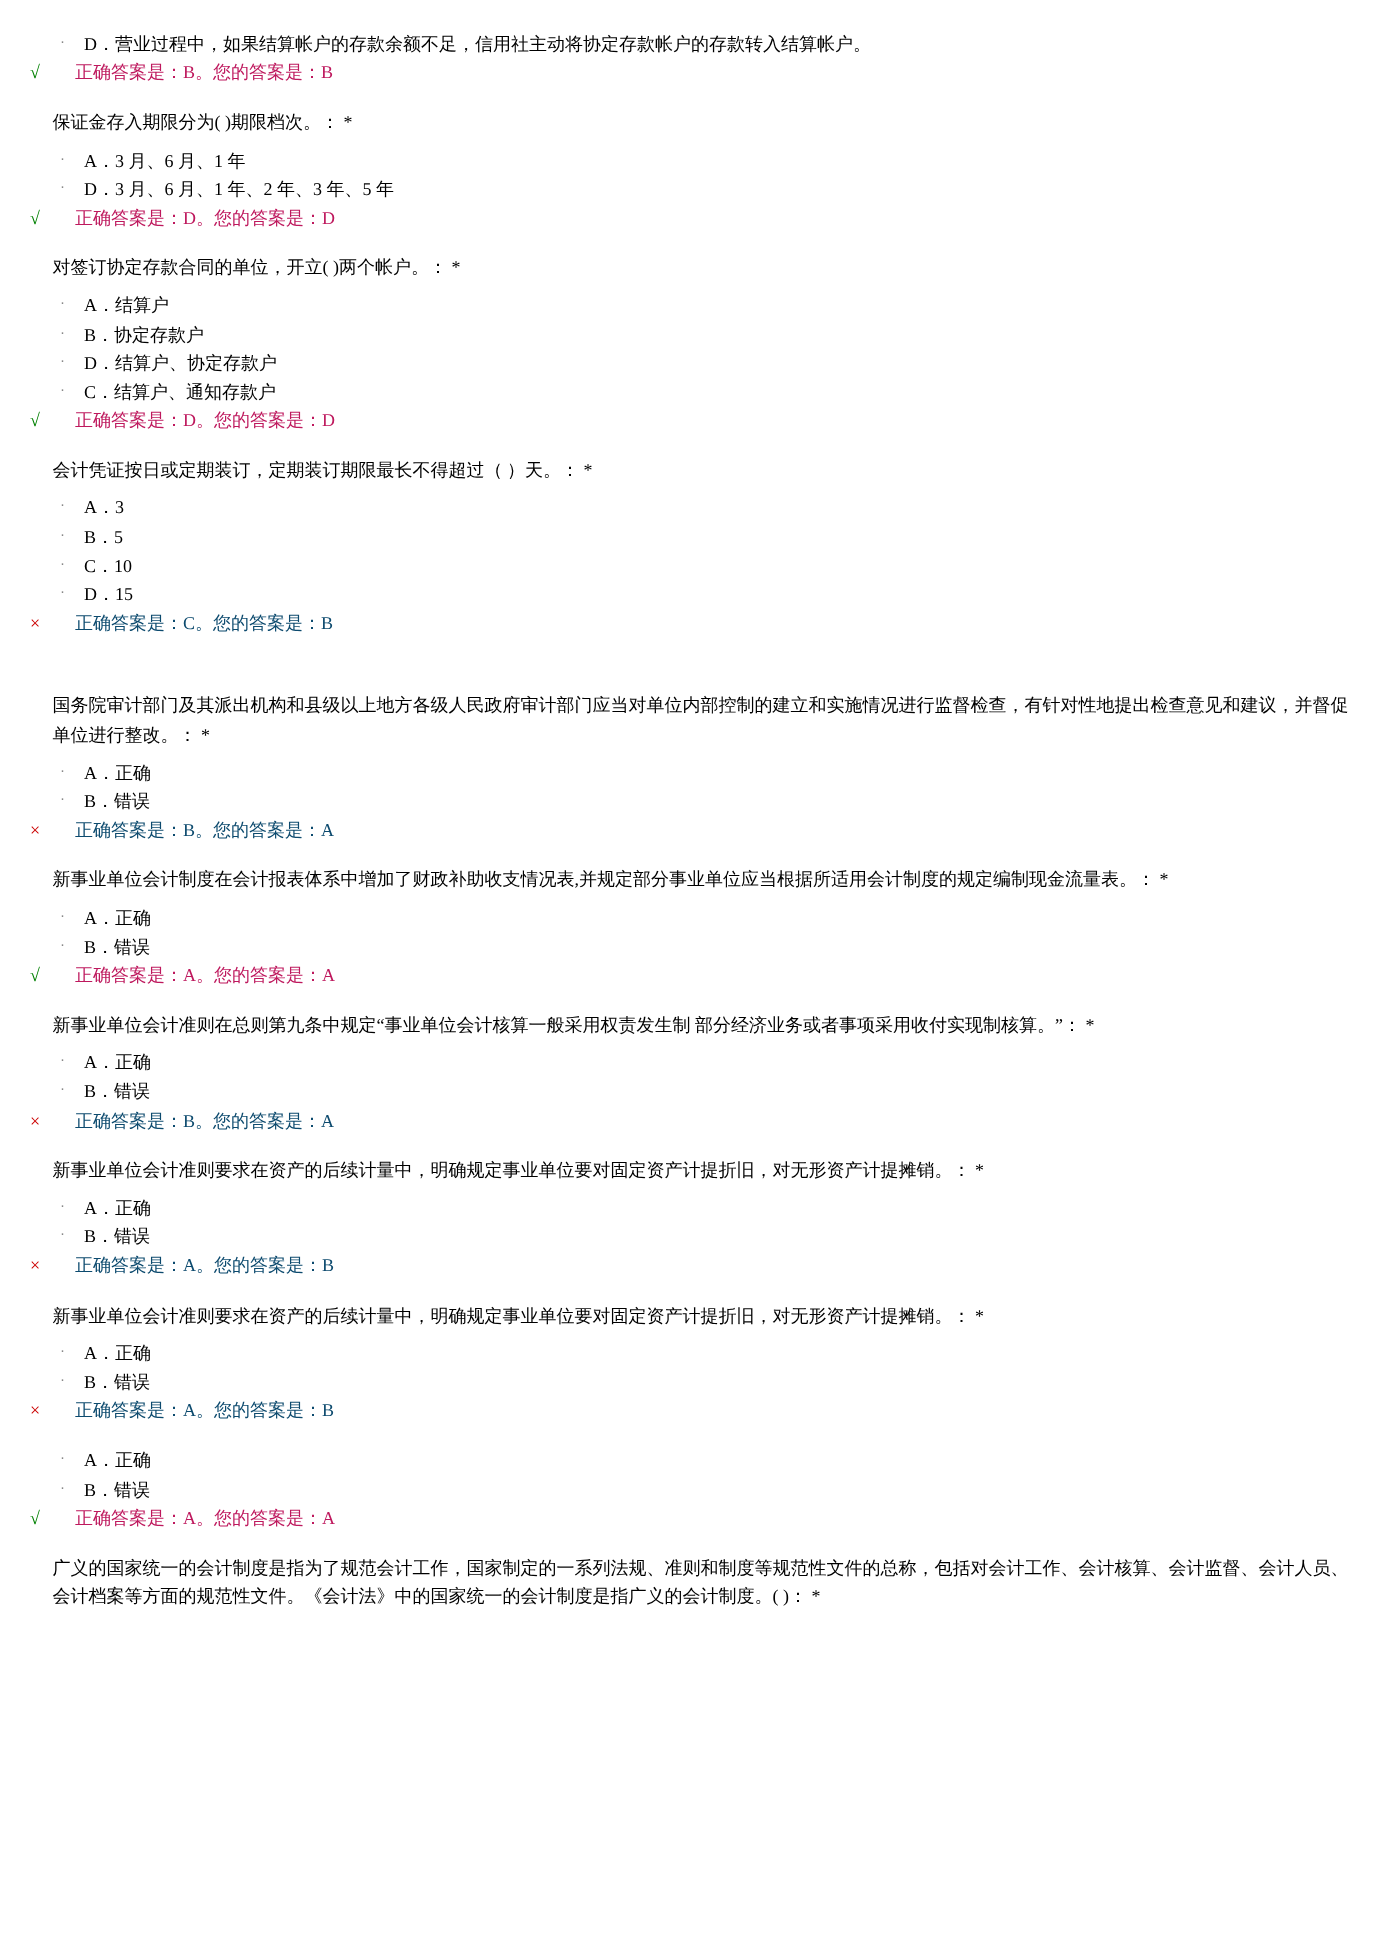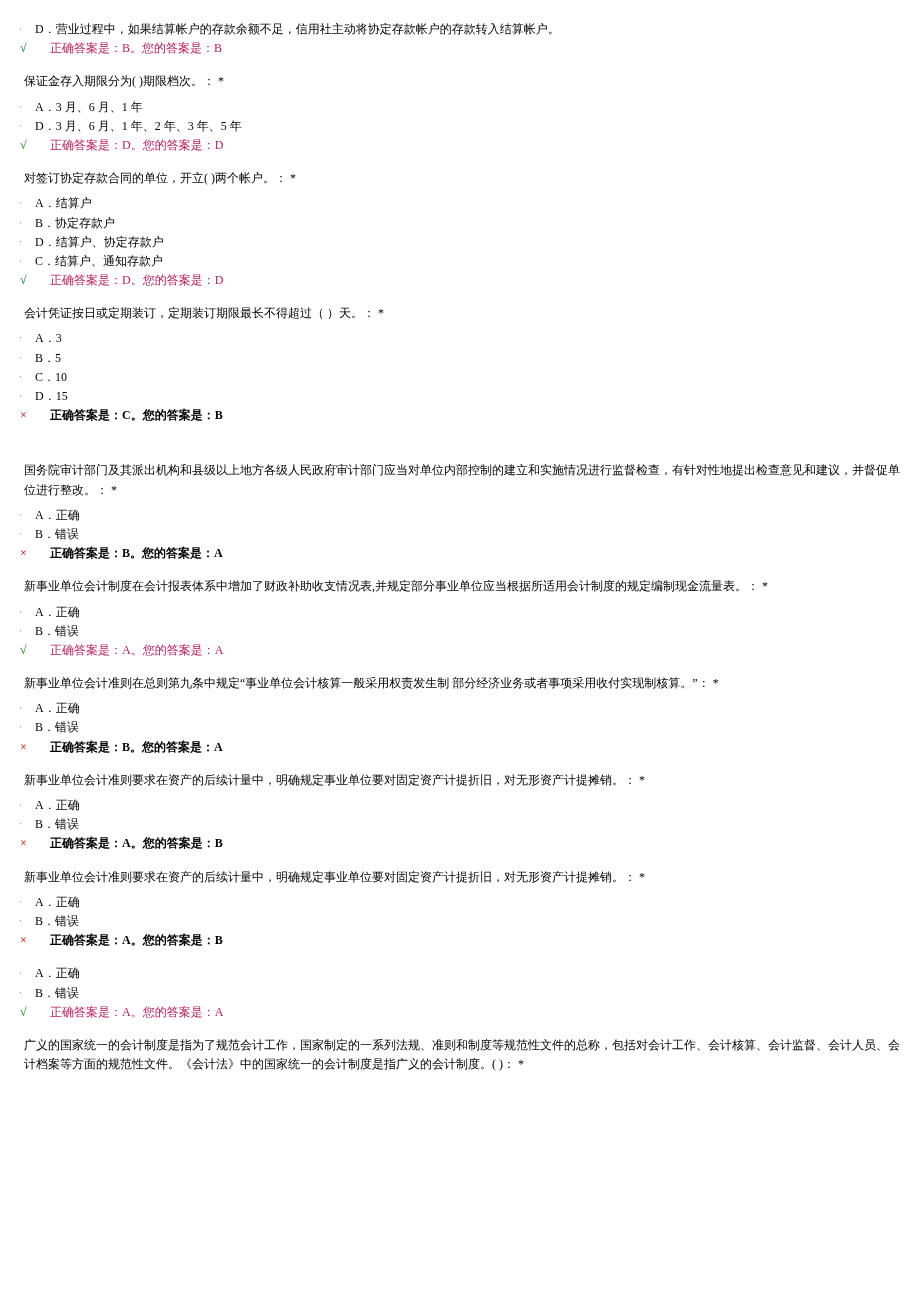--- a/index.html
+++ b/index.html
@@ -9,25 +9,25 @@
       color: #000;
       background: #fff;
       margin: 0;
       padding: 20px;
       width: 880px;
     }
     .q {
       margin-bottom: 14px;
     }
     .question-text {
-      margin: 4px 0 6px 4px;
+      margin: 4px 0 6px 15px;
     }
     .option {
       display: block;
-      margin-left: 15px;
+      margin-left: 36px;
       position: relative;
     }
     .option::before {
       content: "·";
       position: absolute;
       left: -16px;
       color: #888;
       font-size: 10px;
       top: 1px;
     }
@@ -37,21 +37,21 @@
     }
     .answer-mark {
       position: absolute;
       left: -20px;
       width: 16px;
       display: inline-block;
     }
     .correct .answer-mark { color: #008000; }
     .wrong .answer-mark { color: #cc0000; }
     .correct .answer-text { color: #be185d; }
-    .wrong .answer-text { color: #000000; font-weight: bold; }
+    .wrong .answer-text { color: #0c4a6e; }
     .answer-text {
       margin-left: 10px;
     }
     .spacer {
       height: 18px;
     }
   </style>
 </head>
 <body>
 

